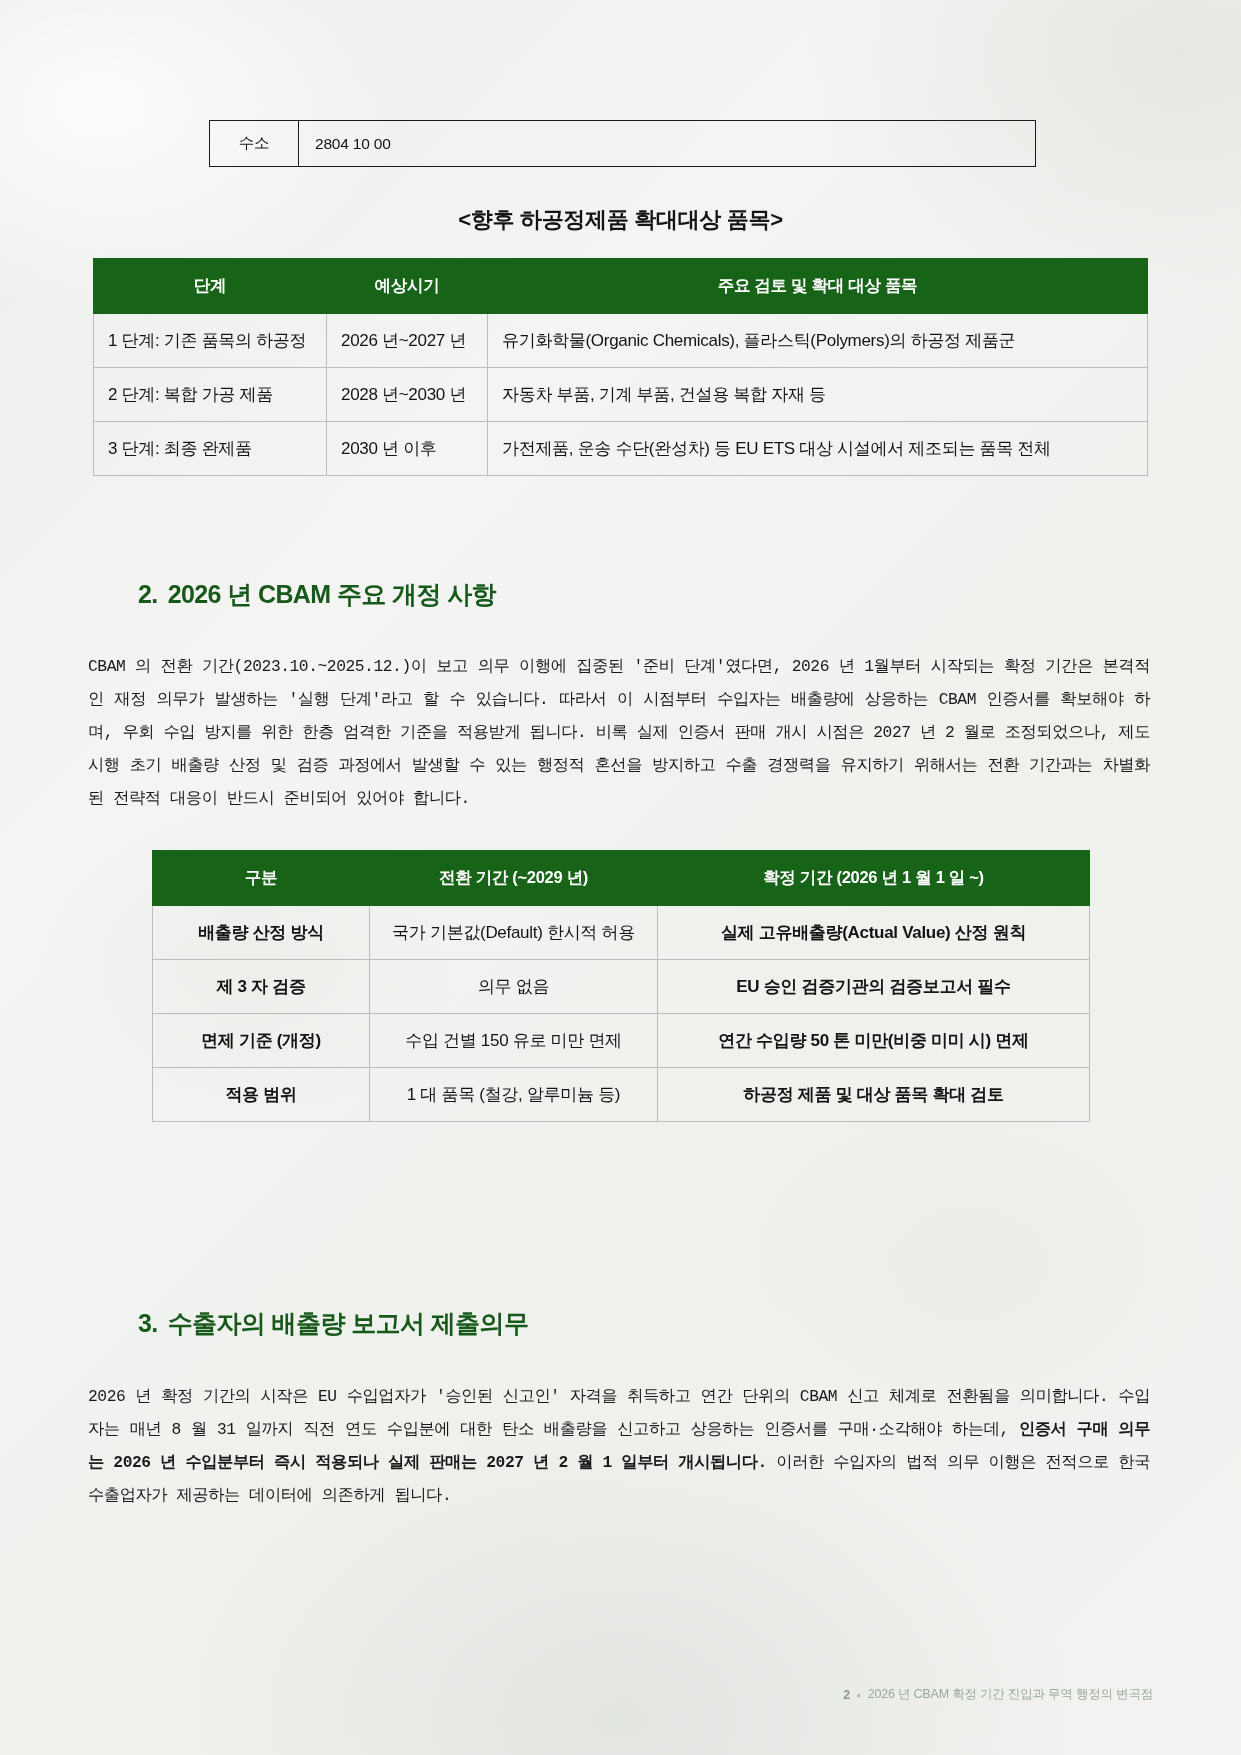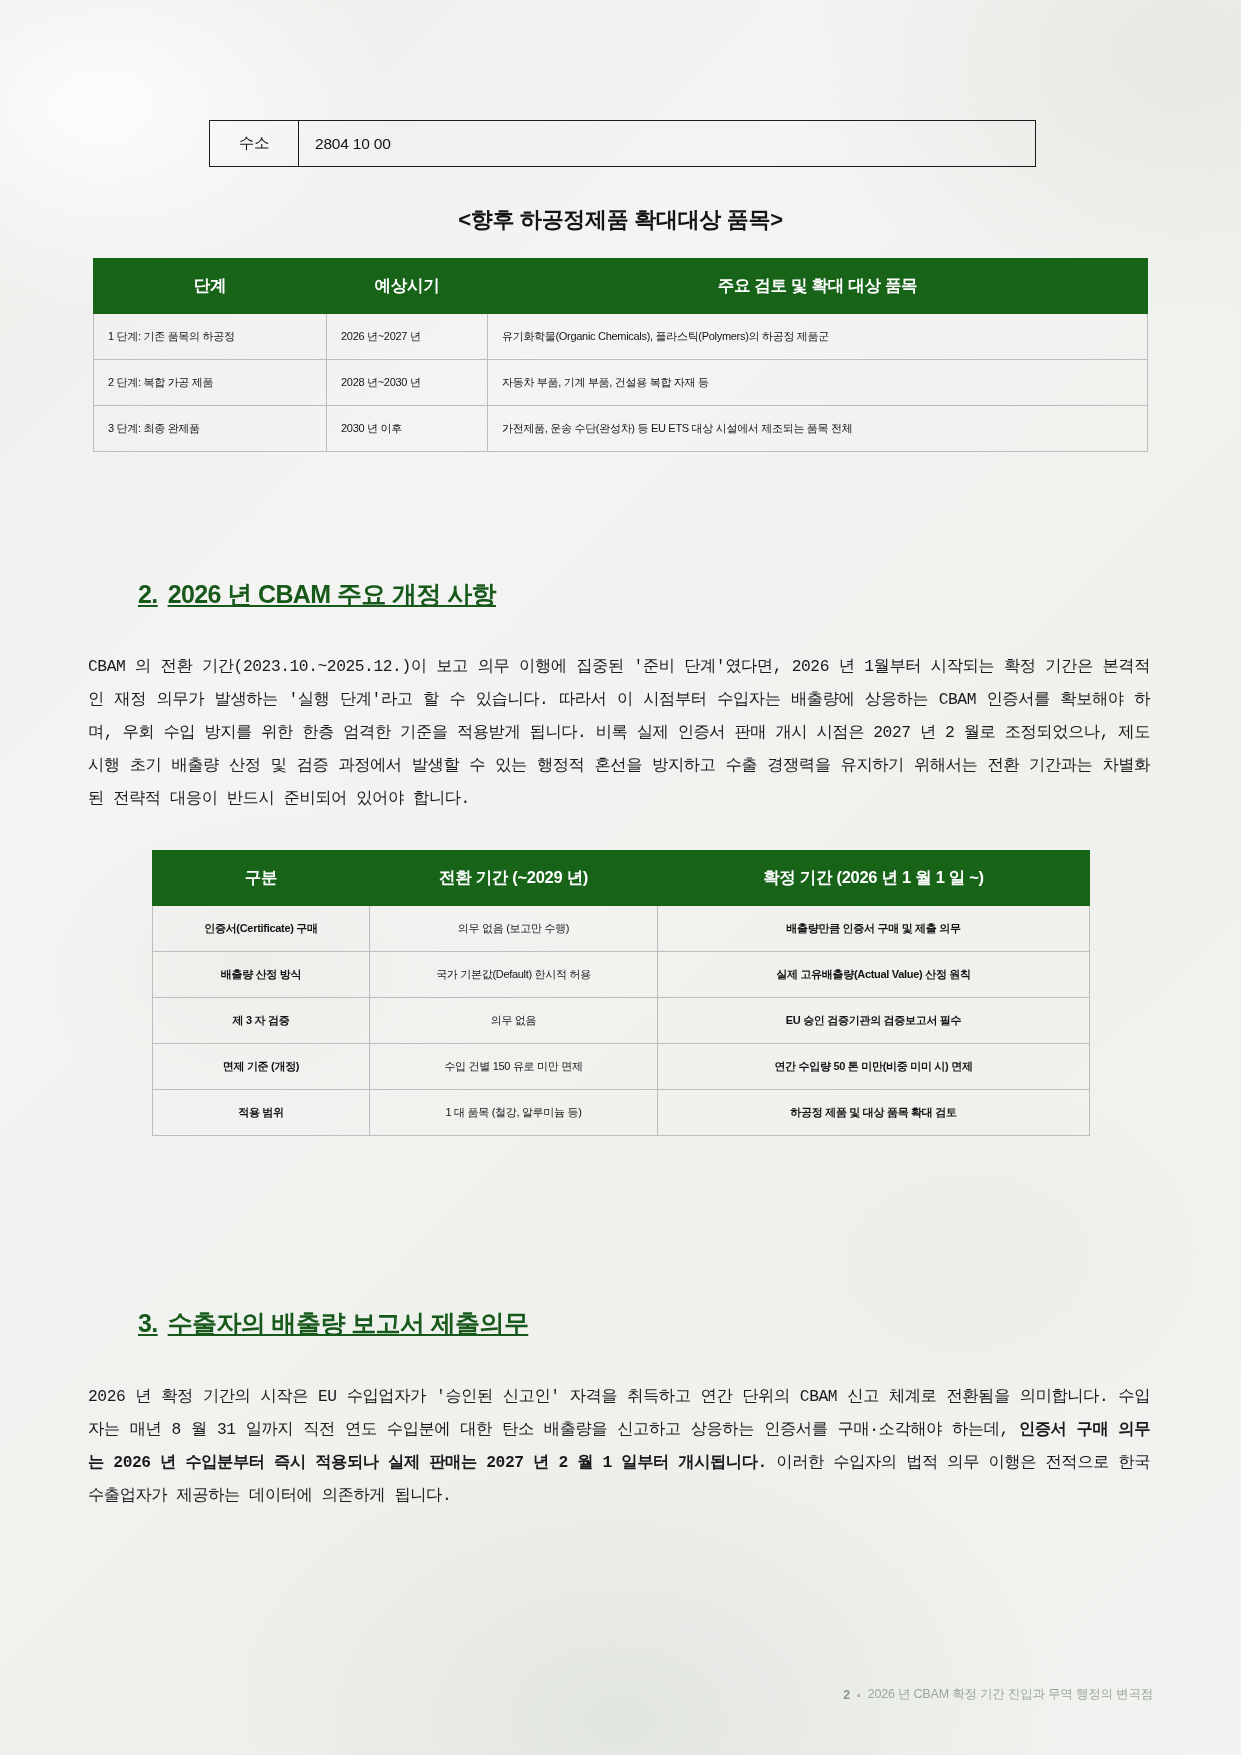--- a/index.html
+++ b/index.html
@@ -91,21 +91,21 @@
     background: #176318;
     color: #ffffff;
     font-size: 16.5px;
     font-weight: bold;
     padding: 16px 6px;
     border: 1px solid #176318;
     letter-spacing: -0.3px;
   }
   table.grid td {
     border: 1px solid #bdbdbd;
-    font-size: 11px;
+    font-size: 17px;
     padding: 15px 14px;
     letter-spacing: -0.3px;
     background: rgba(255,255,255,0.0);
   }
   
   .t1 col.c1 { width: 233px; }
   .t1 col.c2 { width: 161px; }
   .t1 col.c3 { width: auto; }
   .t1 td.c1 { padding-left: 14px; }
   .t1 td.c2 { padding-left: 14px; }
@@ -124,21 +124,20 @@
     font-weight: normal;
   }
 
   
   .h2 {
     position: absolute;
     font-size: 25px;
     font-weight: bold;
     color: #17591b;
     letter-spacing: -0.6px;
-    text-decoration: underline;
   }
   .h2 .num { margin-right: 10px; }
   .h2-1 { left: 138px; top: 578px; }
   .h2-2 { left: 138px; top: 1307px; }
 
   
   .para {
     position: absolute;
     font-size: 16.3px;
     line-height: 33px;
@@ -240,25 +239,20 @@
       </colgroup>
       <thead>
         <tr>
           <th>구분</th>
           <th>전환 기간 (~2029 년)</th>
           <th>확정 기간 (2026 년 1 월 1 일 ~)</th>
         </tr>
       </thead>
       <tbody>
         <tr>
-          <td>인증서(Certificate) 구매</td>
-          <td class="mid">의무 없음 (보고만 수행)</td>
-          <td>배출량만큼 인증서 구매 및 제출 의무</td>
-        </tr>
-        <tr>
           <td>배출량 산정 방식</td>
           <td class="mid">국가 기본값(Default) 한시적 허용</td>
           <td>실제 고유배출량(Actual Value) 산정 원칙</td>
         </tr>
         <tr>
           <td>제 3 자 검증</td>
           <td class="mid">의무 없음</td>
           <td>EU 승인 검증기관의 검증보고서 필수</td>
         </tr>
         <tr>

